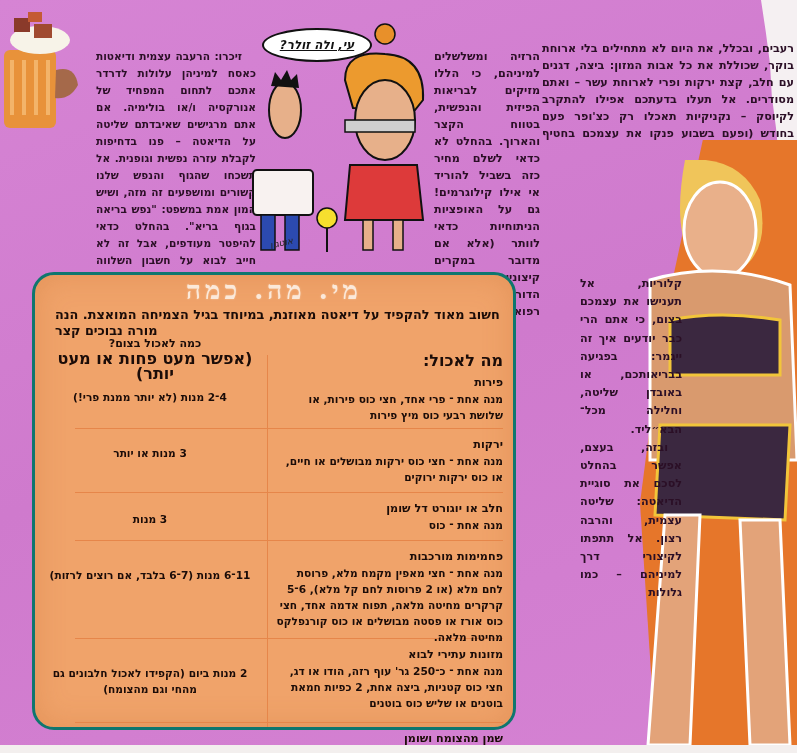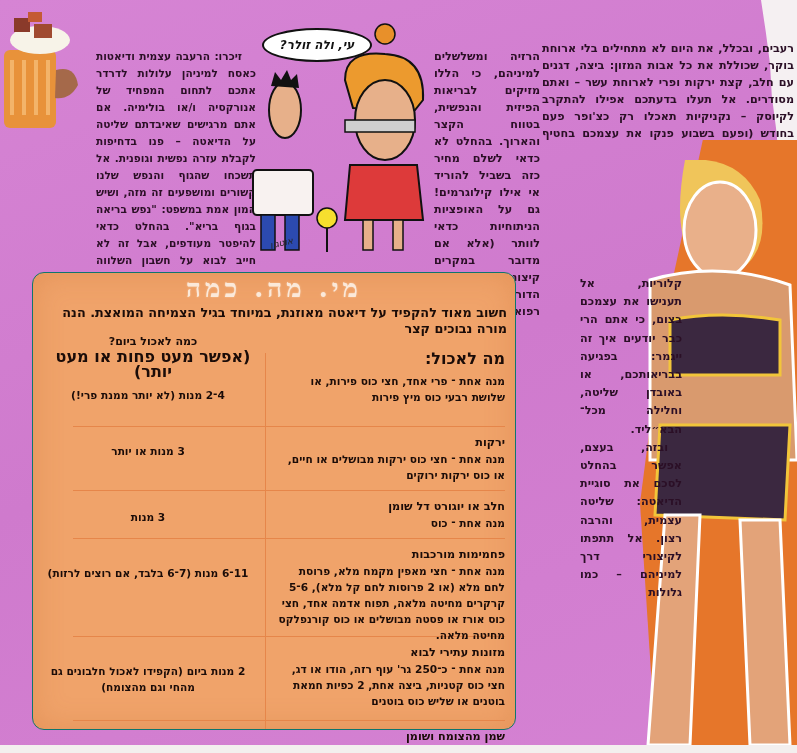--- a/index.html
+++ b/index.html
@@ -34,49 +34,49 @@
   .col-left { left: 96px; top: 48px; width: 160px; font-size: 10.6px; }
 
   .cake {
     position: absolute; left: 0; top: 10px; width: 82px; height: 120px;
   }
   .cartoon { position: absolute; left: 245px; top: 20px; width: 185px; height: 240px; }
   .speech {
     position: absolute; left: 262px; top: 28px; width: 110px; height: 34px;
     background: #fff; border: 2px solid #111; border-radius: 50%;
     font-size: 12px; font-style: italic; font-weight: bold; direction: rtl;
-    display: flex; align-items: center; justify-content: center; color: #111;
+    display: flex; align-items: center; justify-content: center; color: #111; text-decoration: underline;
   }
   .signature {
     position: absolute; left: 270px; top: 238px; font-size: 9px; font-style: italic; color: #222;
     transform: rotate(-12deg); direction: rtl;
   }
 
   .girl-bg {
     position: absolute; left: 640px; top: 140px; width: 157px; height: 605px;
     background: #e6762a;
     clip-path: polygon(40% 0, 100% 0, 100% 100%, 10% 100%, 0 60%, 15% 30%);
   }
   .girl { position: absolute; left: 590px; top: 160px; width: 207px; height: 585px; }
 
   .box {
     position: absolute; left: 32px; top: 272px; width: 484px; height: 458px;
     background: #f0a36a;
-    border: 1px solid #0f766e; border-radius: 12px;
+    border: 3px solid #0f766e; border-radius: 22px;
     box-shadow: inset 0 0 30px rgba(190,100,40,0.25);
     direction: rtl;
     padding-left: 19px;
   }
   .box-title {
     position: absolute; top: 0px; left: 0; right: 0; text-align: center;
     font-family: "DejaVu Serif", serif; font-size: 26px; font-weight: bold; letter-spacing: 4px;
     color: #fbe9da; text-shadow: 0 0 2px #f6c9a4;
   }
   .box-sub {
-    position: absolute; top: 32px; left: 20px; right: 8px; text-align: right;
+    position: absolute; top: 32px; left: 20px; right: 8px; text-align: left;
     font-size: 12.8px; font-weight: bold; line-height: 16px; color: #1b0c08;
   }
   .head-what { position: absolute; top: 76px; right: 10px; font-size: 16px; font-weight: bold; color: #1b0c08; }
   .head-how { position: absolute; top: 61px; left: 20px; width: 200px; text-align: center; font-size: 11px; font-weight: bold; line-height: 15px; color: #1b0c08; }
   .head-how .sm { font-weight: bold; font-size: 16px; }
   .vline { position: absolute; left: 232px; top: 80px; bottom: 0; width: 1px; background: #e6864a; }
   .rows { position: absolute; top: 92px; left: 0; right: 0; }
   .row { position: relative; border-bottom: 1px solid #e6864a; margin: 0 10px 0 40px; }
   .row:last-child { border-bottom: none; }
   .row .what { width: 228px; margin-right: 0; padding: 8px 0 8px 0; font-size: 10.6px; line-height: 16px; font-weight: bold; color: #1b0c08; }
@@ -151,27 +151,27 @@
 <div class="col col-right-narrow">
   <p>קלוריות, אל תענישו את עצמכם בצום, כי אתם הרי כבר יודעים איך זה ייגמר: בפגיעה בבריאותכם, או באובדן שליטה, וחלילה מכל־ הבא״ליד.</p>
   <p class="indent">ובזה, בעצם, אפשר בהחלט לסכם את סוגיית הדיאטה: שליטה עצמית, והרבה רצון. אל תתפתו לקיצורי דרך למיניהם – כמו גלולות</p>
 </div>
 
 <div class="box">
   <div class="box-title">מי. מה. כמה</div>
   <div class="box-sub">חשוב מאוד להקפיד על דיאטה מאוזנת, במיוחד בגיל הצמיחה המואצת. הנה מורה נבוכים קצר</div>
   <div class="head-what">מה לאכול:</div>
   <div class="head-how">
-    <div>כמה לאכול ביום?</div>
+    <div>כמה לאכול בצום?</div>
     <div class="sm">(אפשר מעט פחות או מעט יותר)</div>
   </div>
   <div class="vline"></div>
   <div class="rows">
     <div class="row" style="height:62px">
-      <div class="what"><span>מנה אחת ־ פרי אחד, חצי כוס פירות, או שלושת רבעי כוס מיץ פירות</span></div>
+      <div class="what"><span class="cat">פירות</span><span>מנה אחת ־ פרי אחד, חצי כוס פירות, או שלושת רבעי כוס מיץ פירות</span></div>
       <div class="how" style="top:22px">4־2 מנות (לא יותר ממנת פרי!)</div>
     </div>
     <div class="row" style="height:64px">
       <div class="what"><span class="cat">ירקות</span><span>מנה אחת ־ חצי כוס ירקות מבושלים או חיים, או כוס ירקות ירוקים</span></div>
       <div class="how" style="top:16px">3 מנות או יותר</div>
     </div>
     <div class="row" style="height:48px">
       <div class="what"><span class="cat">חלב או יוגורט דל שומן</span><span>מנה אחת ־ כוס</span></div>
       <div class="how" style="top:18px">3 מנות</div>
     </div>

